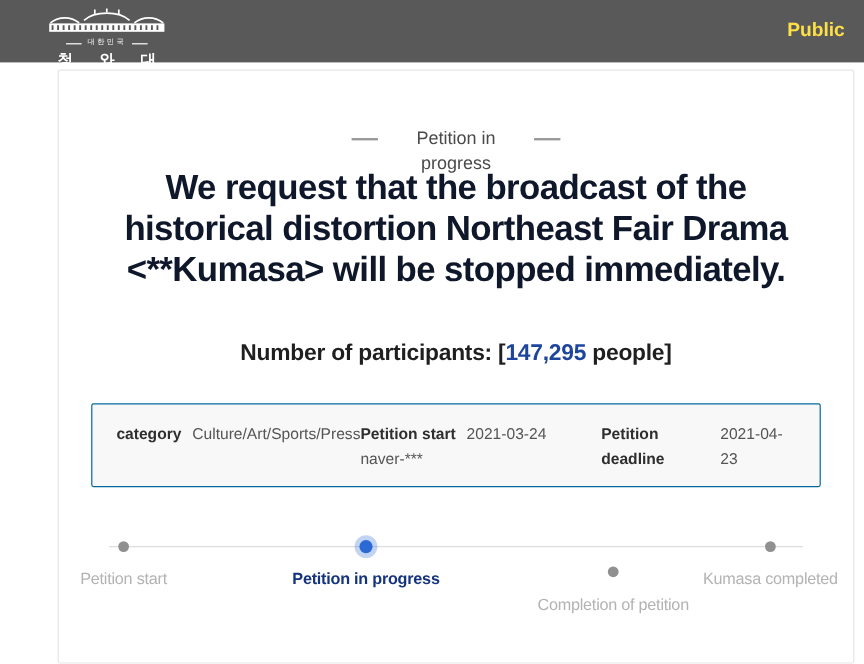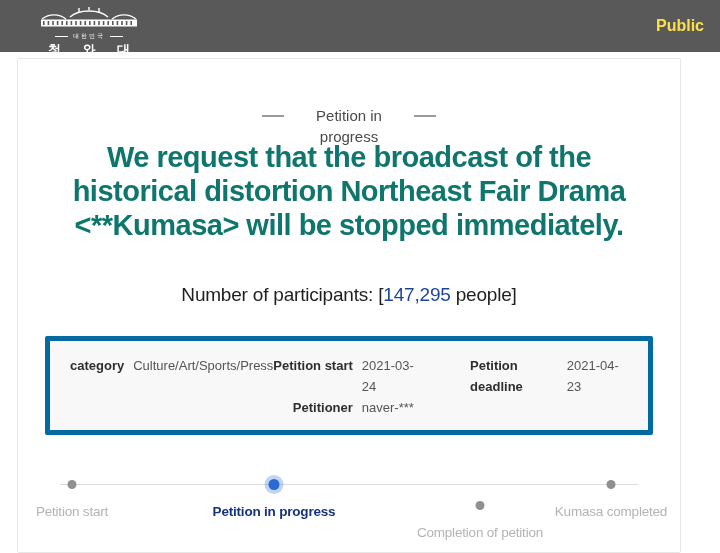--- a/index.html
+++ b/index.html
@@ -34,56 +34,56 @@
     padding-left:9px; 
     line-height:15px; margin-top:2px; white-space:nowrap;
   }
   .public-label {
     margin-right:16px; color:#fde047; font-weight:bold; font-size:16px;
     cursor:pointer;
   }
 
   
   .card {
-    position:absolute; left:17px; top:58px; width:664px; height:495px;
+    position:absolute; left:48px; top:58px; width:664px; height:495px;
     background:#ffffff; border:1px solid #e7e7e7; border-radius:2px;
   }
 
   
   .status-row {
     margin-top:46px;
     display:flex; justify-content:center; align-items:flex-start;
   }
   .status-text {
     width:112px; text-align:center;
     font-size:15px; line-height:21px; color:#4a4a4a;
     position:relative; z-index:2;
   }
   .dash { width:22px; height:2px; background:#9a9a9a; margin-top:10px; }
   .dash.left  { margin-right:9px; }
   .dash.right { margin-left:9px; }
 
   
   .petition-title {
     margin:-7px auto 0; max-width:600px; text-align:center;
-    font-size:29px; font-weight:bold; color:#0f766e;
+    font-size:29px; font-weight:bold; color:#0f172a;
     line-height:34px; letter-spacing:-0.5px;
     position:relative; z-index:1;
   }
 
   
   .participants {
     margin-top:42px; text-align:center;
-    font-size:19px; font-weight:normal; color:#1f1f1f; letter-spacing:-0.2px;
+    font-size:19px; font-weight:bold; color:#1f1f1f; letter-spacing:-0.2px;
   }
   .participants .count { color:#1e459c; }
 
   
   .meta-box {
-    margin:30px 27px 0; background:#f8f8f8; border:5px solid #0369a1;
+    margin:30px 27px 0; background:#f8f8f8; border:1px solid #0369a1;
     border-radius:2px; padding:14px 20px 12px;
     display:flex; align-items:flex-start;
     font-size:13px; color:#555555; line-height:21px;
   }
   .meta-label { font-weight:bold; color:#2e2e2e; }
   .meta-col-category { width:212px; display:flex; gap:9px; }
   .meta-col-start {
     width:168px; display:grid; grid-template-columns:auto auto;
     column-gap:9px; justify-content:start;
   }
@@ -154,21 +154,20 @@
   </div>
 
   <div class="meta-box">
     <div class="meta-col-category">
       <span class="meta-label">category</span>
       <span>Culture/Art/Sports/Press</span>
     </div>
     <div class="meta-col-start">
       <span class="meta-label">Petition start</span>
       <span>2021-03-24</span>
-      <span class="meta-label">Petitioner</span>
       <span>naver-***</span>
     </div>
     <div class="meta-col-deadline">
       <span class="meta-label">Petition deadline</span>
       <span>2021-04-23</span>
     </div>
   </div>
 
   <div class="progress">
     <div class="track"></div>

